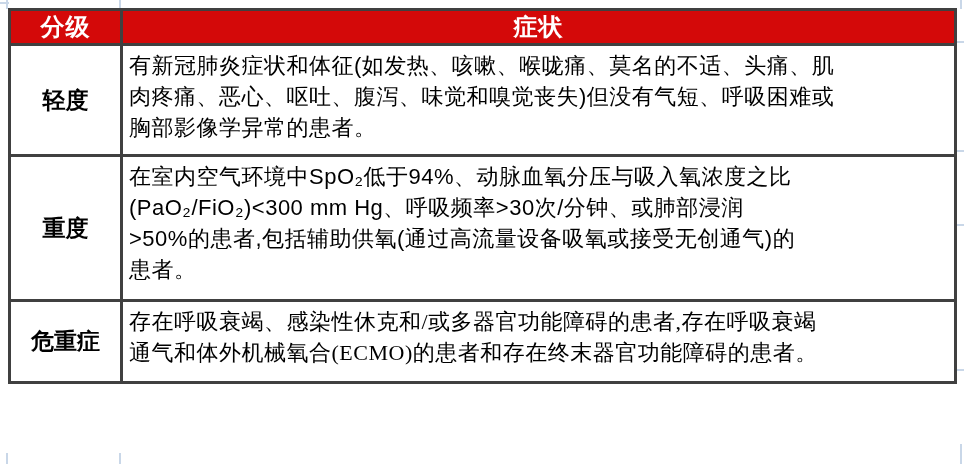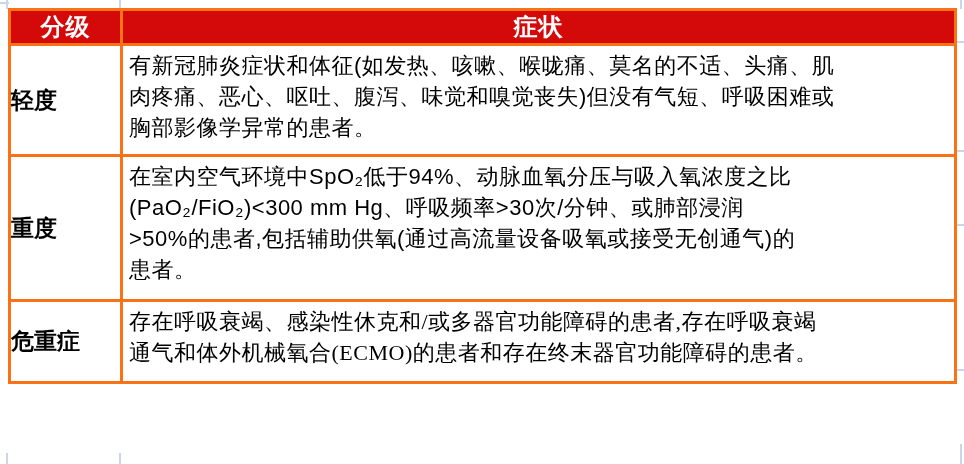--- a/index.html
+++ b/index.html
@@ -13,21 +13,21 @@
   .gl-v { width: 2px; }
   .gl-h { height: 2px; }
 
   table.severity {
     position: absolute; left: 8px; top: 8px;
     width: 949px;
     border-collapse: collapse;
     table-layout: fixed;
   }
   table.severity td, table.severity th {
-    border: 3px solid #f97316;
+    border: 3px solid #404040;
   }
   th.grade-col { width: 112px; }
 
   tr.header-row { height: 32px; }
   tr.row-mild { height: 111px; }
   tr.row-moderate { height: 74px; }
   tr.row-severe { height: 145px; }
   tr.row-critical { height: 82px; font-family: Liberation Serif, serif; }
 
   .header-cell {
@@ -35,21 +35,21 @@
     color: #ffffff;
     font-size: 24px;
     font-weight: 700;
     text-align: center;
     vertical-align: middle;
     letter-spacing: 1px;
   }
   .grade-cell {
     font-size: 23px;
     font-weight: 700;
-    text-align: left;
+    text-align: center;
     vertical-align: middle;
     background: #ffffff;
   }
   .symptoms-cell {
     font-size: 22px;
     line-height: 31px;
     vertical-align: top;
     text-align: left;
     padding: 4px 6px 8px 6px;
     white-space: pre-line;

